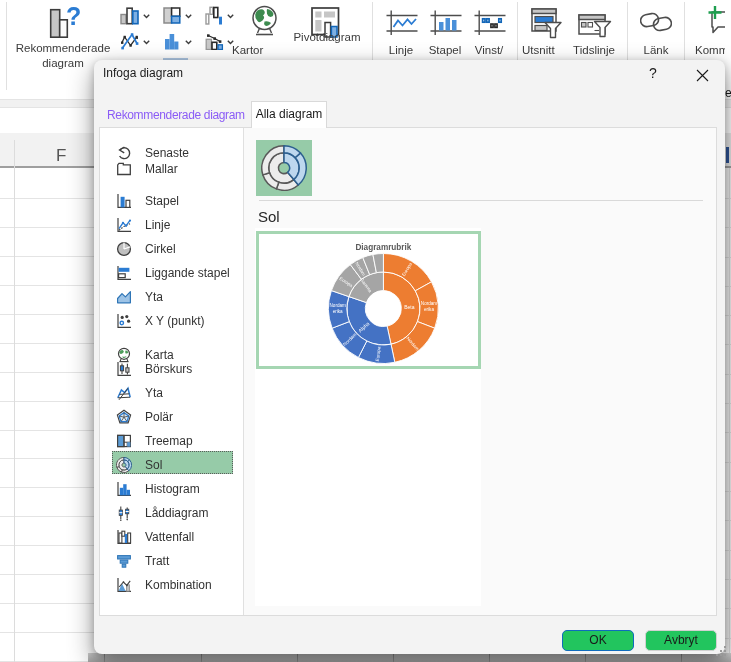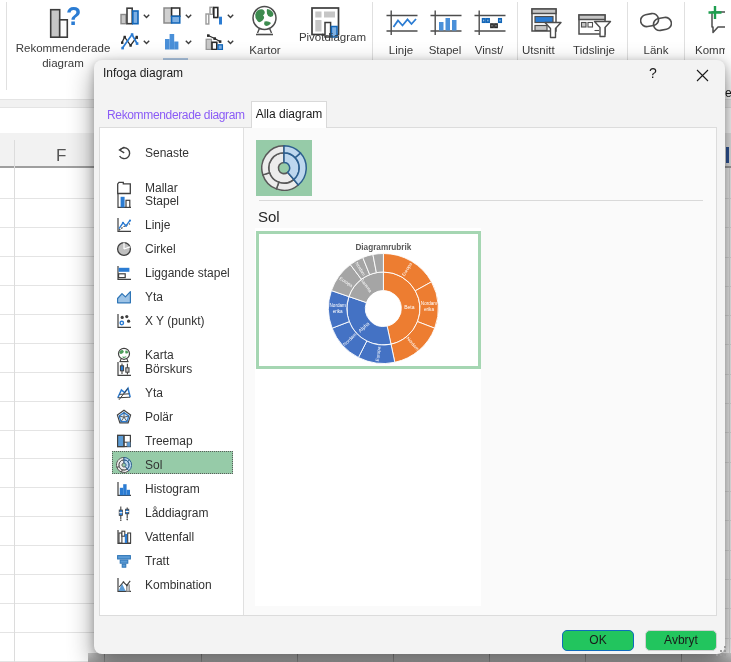--- a/index.html
+++ b/index.html
@@ -117,30 +117,30 @@
       <path d="M0.8,0.8 L3.5,3.6 L6.2,0.8" stroke="#3c3c3c" stroke-width="1.4" fill="none"></path>
     </svg>
     <svg class="abs" style="left:251px;top:5px" width="28" height="36" viewBox="0 0 28 36">
       <circle cx="13.5" cy="13" r="11.5" fill="#fff" stroke="#4d4d4d" stroke-width="1.5"></circle>
       <path d="M6.5,5.5 Q11,3 13,5.5 Q15,8 12,10.5 Q14.5,12.5 11.5,15.5 Q8,18.5 6.5,16 Q3.8,13.5 4.2,9.8 Q4.8,6.8 6.5,5.5 Z" fill="#3d8b4f"></path>
       <path d="M16,4 Q20.8,4.8 22.3,8.5 Q22.8,11.5 19.5,12 Q16.5,11.5 16,8.8 Q15.5,5.8 16,4 Z" fill="#3d8b4f"></path>
       <path d="M13.5,16.5 Q17.5,15.5 20,18 Q17.5,22 14,20.5 Q12.5,18.5 13.5,16.5 Z" fill="#3d8b4f"></path>
       <path d="M8.5,23.2 L6.5,28 M18.5,23.2 L20.5,28" stroke="#4d4d4d" stroke-width="1.4"></path>
       <path d="M5,29.5 H22" stroke="#4d4d4d" stroke-width="1.6"></path>
     </svg>
-    <div class="rlabel" style="left:232px;top:44px;width:66px;text-align:center;">Kartor</div>
+    <div class="rlabel" style="left:232px;top:44px;width:66px;text-align:left;">Kartor</div>
     <svg class="abs" style="left:311px;top:7px" width="31" height="33" viewBox="0 0 31 33">
       <rect x="1" y="1" width="26.5" height="26.5" fill="#fff" stroke="#3c3c3c" stroke-width="1.7"></rect>
       <rect x="4.3" y="4.5" width="6.2" height="6" fill="#c6c6c6"></rect>
       <rect x="13" y="4.5" width="11" height="6" fill="#c6c6c6"></rect>
       <rect x="4.3" y="13" width="6.2" height="11.5" fill="#c6c6c6"></rect>
       <rect x="14" y="15.5" width="5.6" height="14.5" fill="#fdfdfd" stroke="#3c3c3c" stroke-width="1.5"></rect>
       <rect x="20.4" y="19.5" width="5.6" height="10.5" fill="#7eb0e3" stroke="#1266b8" stroke-width="1.5"></rect>
     </svg>
-    <div class="rlabel" style="left:288px;top:31px;width:78px;text-align:right;">Pivotdiagram</div>
+    <div class="rlabel" style="left:288px;top:31px;width:78px;text-align:center;">Pivotdiagram</div>
     <svg class="abs" style="left:386px;top:10px" width="32" height="26" viewBox="0 0 32 26">
       <path d="M0.5,5.5 H31.5 M0.5,21 H31.5 M5.2,0.5 V25" stroke="#4d4d4d" stroke-width="1.4" fill="none"></path>
       <path d="M7.5,17 L12,10.5 L16.5,15.5 L21.5,9.5 L25.5,14 L30,9" stroke="#2b7cd3" stroke-width="1.8" fill="none"></path>
     </svg>
     <div class="rlabel" style="left:376px;top:44px;width:50px;text-align:center;">Linje</div>
     <svg class="abs" style="left:430px;top:10px" width="32" height="26" viewBox="0 0 32 26">
       <path d="M0.5,5.5 H31.5 M0.5,21 H31.5 M5.2,0.5 V25" stroke="#4d4d4d" stroke-width="1.4" fill="none"></path>
       <rect x="9" y="12" width="4.5" height="8.5" fill="#4a90d9"></rect>
       <rect x="15.5" y="8" width="4.5" height="12.5" fill="#4a90d9"></rect>
       <rect x="22" y="10" width="4.5" height="10.5" fill="#4a90d9"></rect>
@@ -271,21 +271,21 @@
 <div id="solhead" class="abs">Sol</div>
 <div id="selrow" class="abs"></div>
 <div id="listwrap" class="abs">
     <div class="li" style="top:141px">
       <svg width="16" height="16" viewBox="0 0 16 16">
         <path d="M3.9,5.0 A5.4,5.4 0 1 1 3.6,11.0" stroke="#404040" stroke-width="1.4" fill="none"></path>
         <path d="M8.4,2.0 L3.6,5.0 L8.2,7.8" stroke="#404040" stroke-width="1.4" fill="none" stroke-linejoin="miter"></path>
       </svg>
       <span class="txt">Senaste</span>
     </div>
-    <div class="li" style="top:176px">
+    <div class="li" style="top:157px">
       <svg width="16" height="16" viewBox="0 0 16 16">
         <path d="M1.7,13.5 V3.9 L3,2.4 H7.3 V3.9 H14.3 V13.5 Z" stroke="#404040" stroke-width="1.3" fill="none"></path>
       </svg>
       <span class="txt">Mallar</span>
     </div>
     <div class="li" style="top:189px">
       <svg width="16" height="16" viewBox="0 0 16 16">
         <path d="M2,1 V14.4 H15" stroke="#404040" stroke-width="1.2" fill="none"></path>
         <rect x="4.6" y="3.8" width="4" height="10.6" fill="#2b7cd3"></rect>
         <rect x="10" y="7.3" width="3.8" height="7.1" fill="#fff" stroke="#404040" stroke-width="1.2"></rect>

